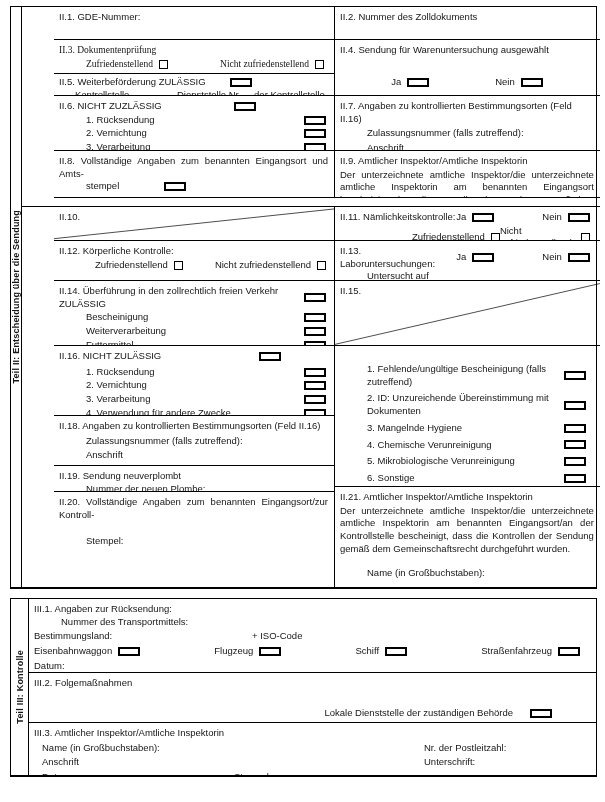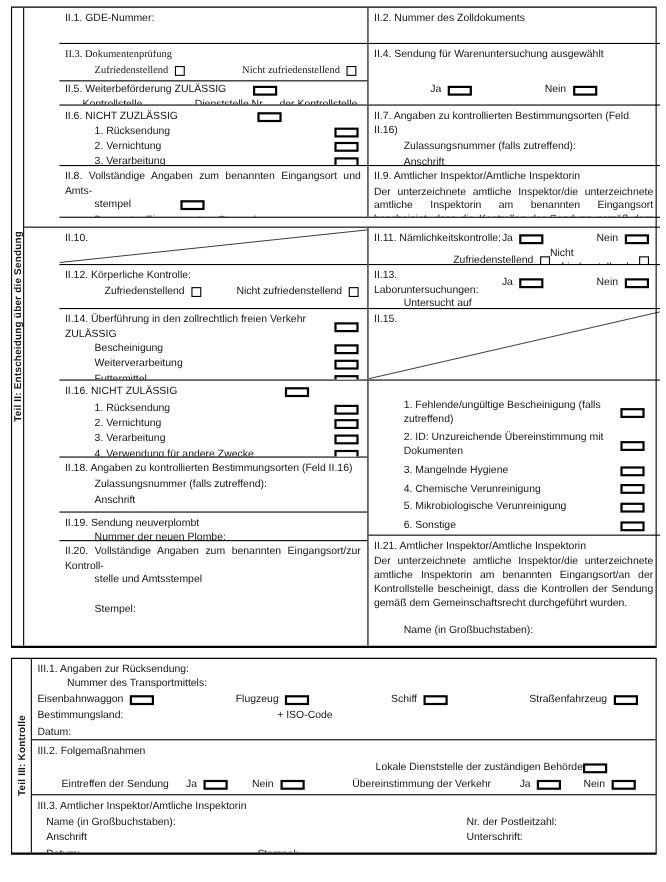--- a/index.html
+++ b/index.html
@@ -218,21 +218,20 @@
             <div class="ind mt2">Postleitzahl</div>
           </div>
 
           <div class="cell" style="height:26px;">
             <div>II.19. Sendung neuverplombt</div>
             <div class="ind">Nummer der neuen Plombe:</div>
           </div>
 
           <div class="cell nb" style="height:95px;">
             <div class="just">II.20. Vollständige Angaben zum benannten Eingangsort/zur Kontroll-</div>
-            <div class="ind">stelle und Amtsstempel</div>
             <div class="ind" style="margin-top:14px;">Stempel:</div>
           </div>
         </div>
 
         <div class="col-r">
 
           <div class="cell" style="height:34px;">
             <div class="frow">
               <span style="flex:1;">II.11. Nämlichkeitskontrolle:</span>
               <span class="jn">
@@ -329,48 +328,48 @@
 
   <div class="box" style="margin-top:9px;">
     <div class="sidecol">
       <span class="sidelabel">Teil III: Kontrolle</span>
     </div>
     <div class="form">
 
       <div class="cell" style="height:74px;">
         <div>III.1. Angaben zur Rücksendung:</div>
         <div class="ind">Nummer des Transportmittels:</div>
+        <div class="frow mt2">
+          <span style="width:218px;">Bestimmungsland:</span>
+          <span>+ ISO-Code</span>
+        </div>
         <div class="frow" style="justify-content:space-between;padding-right:10px;margin-top:2px;">
           <span class="jn">
               <span>Eisenbahnwaggon</span>
             <span class="cbw"></span>
             </span>
           <span class="jn">
               <span>Flugzeug</span>
             <span class="cbw"></span>
             </span>
           <span class="jn">
               <span>Schiff</span>
             <span class="cbw"></span>
             </span>
           <span class="jn">
               <span>Straßenfahrzeug</span>
             <span class="cbw"></span>
             </span>
         </div>
-        <div class="frow mt2">
-          <span style="width:218px;">Bestimmungsland:</span>
-          <span>+ ISO-Code</span>
-        </div>
         <div class="mt2">Datum:</div>
       </div>
 
       <div class="cell" style="height:50px;">
         <div>III.2. Folgemaßnahmen</div>
-        <div class="frow" style="justify-content:flex-end;padding-right:38px;gap:0;margin-top:2px;">
+        <div class="frow" style="justify-content:flex-end;padding-right:38px;gap:17px;margin-top:17px;">
           <span>Lokale Dienststelle der zuständigen Behörde</span>
           <span class="cbw"></span>
         </div>
         <div class="frow" style="margin-top:3px;">
           <span style="padding-left:22px;width:135px;">Eintreffen der Sendung</span>
           <span class="jn">
               <span>Ja</span>
             <span class="cbw"></span>
             </span>
           <span class="jn" style="margin-left:22px;">

